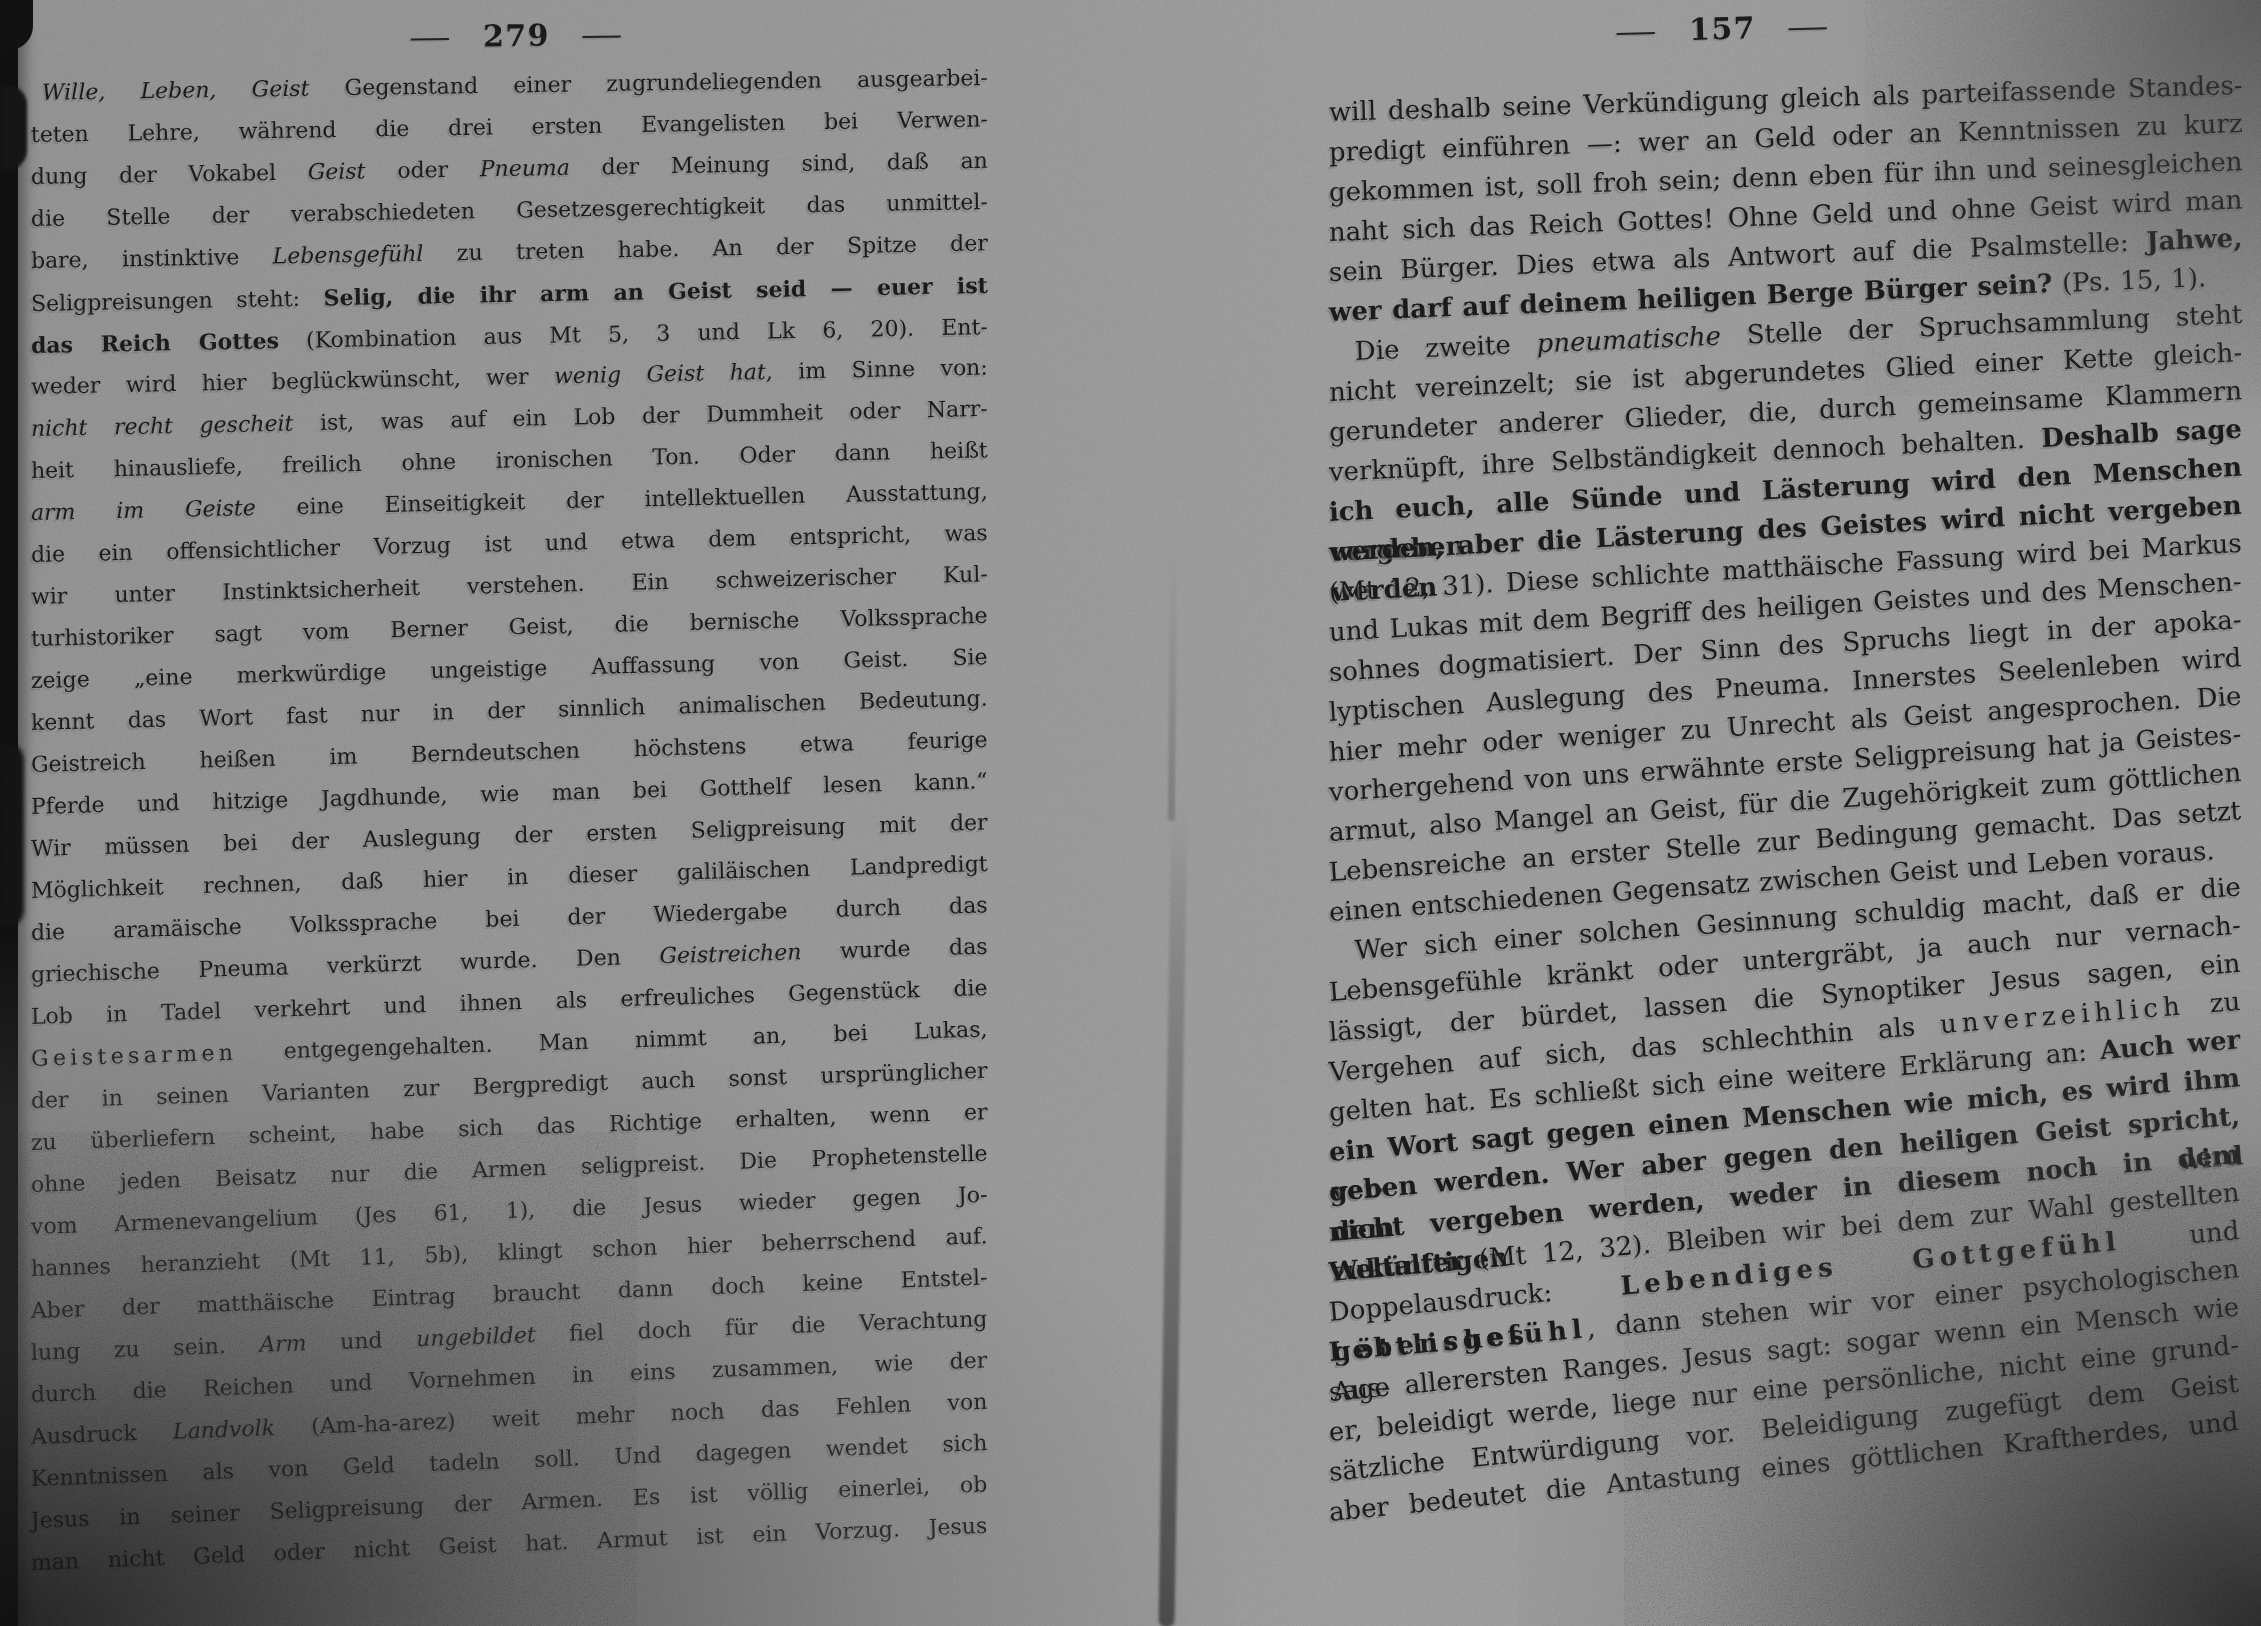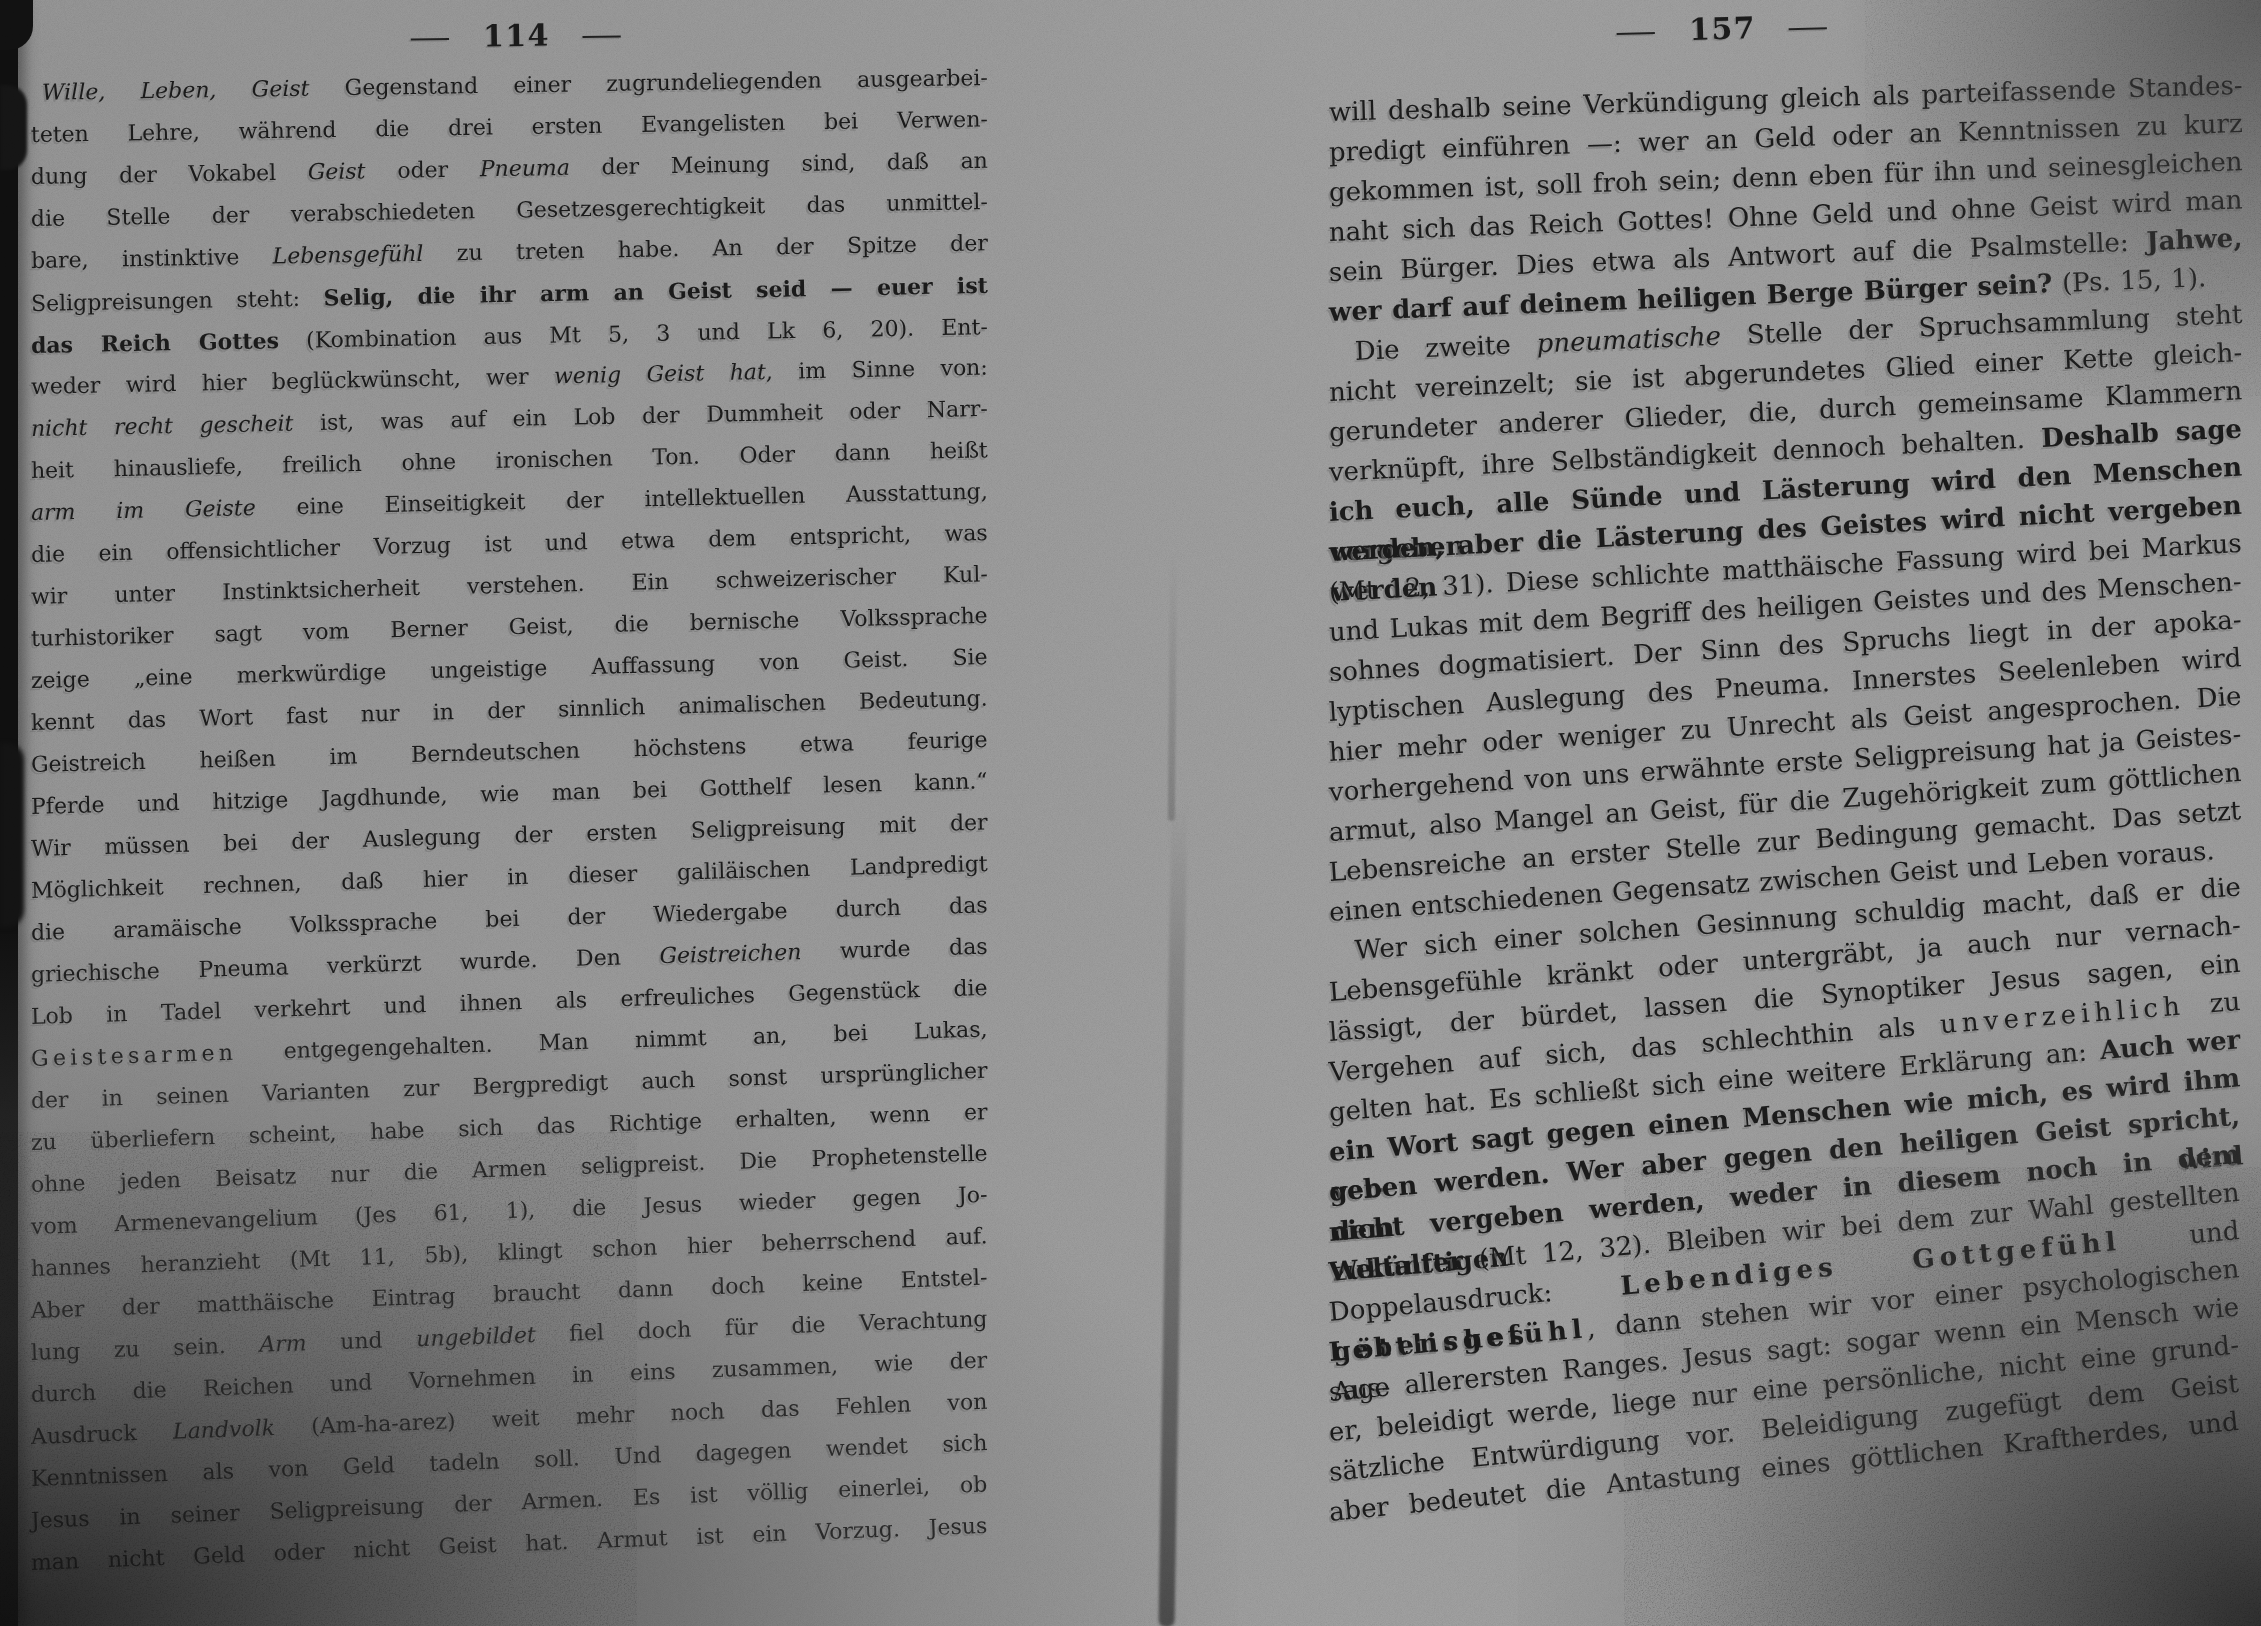--- a/index.html
+++ b/index.html
@@ -86,21 +86,21 @@
   .g-br{right:0;bottom:0;width:637px;height:460px;opacity:.5;}
   .g-tr{right:0;top:0;width:396px;height:396px;opacity:.4;}
 </style>
 </head>
 <body>
 
 <div class="canvas">
 
   <div class="page-header header-left">
     <span class="dash">—</span>
-    <span class="pnum">114</span>
+    <span class="pnum">279</span>
     <span class="dash">—</span>
   </div>
   <div class="text-block text-left">
       <div class="line" style="transform: rotate(-0.9deg);"> <i>Wille, Leben, Geist</i> Gegenstand einer zugrundeliegenden ausgearbei-</div>
       <div class="line" style="transform: rotate(-0.938deg);">teten Lehre, während die drei ersten Evangelisten bei Verwen-</div>
       <div class="line" style="transform: rotate(-0.976deg);">dung der Vokabel <i>Geist</i> oder <i>Pneuma</i> der Meinung sind, daß an</div>
       <div class="line" style="transform: rotate(-1.014deg);">die Stelle der verabschiedeten Gesetzesgerechtigkeit das unmittel-</div>
       <div class="line" style="transform: rotate(-1.052deg);">bare, instinktive <i>Lebensgefühl</i> zu treten habe. An der Spitze der</div>
       <div class="line" style="transform: rotate(-1.09deg);">Seligpreisungen steht: <b>Selig, die ihr arm an Geist seid — euer ist</b></div>
       <div class="line" style="transform: rotate(-1.128deg);"><b>das Reich Gottes</b> (Kombination aus Mt 5, 3 und Lk 6, 20). Ent-</div>

